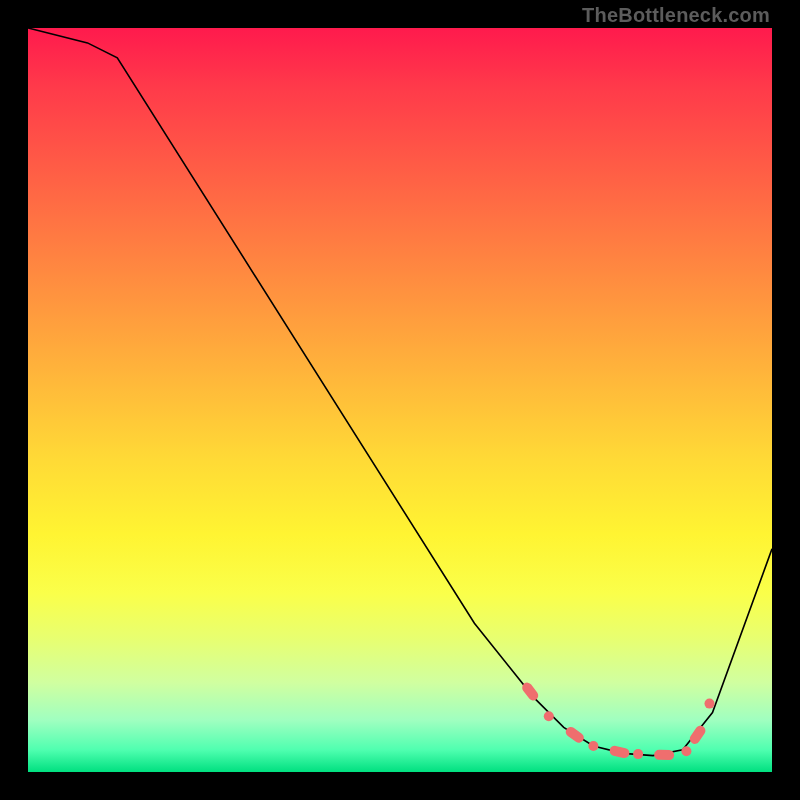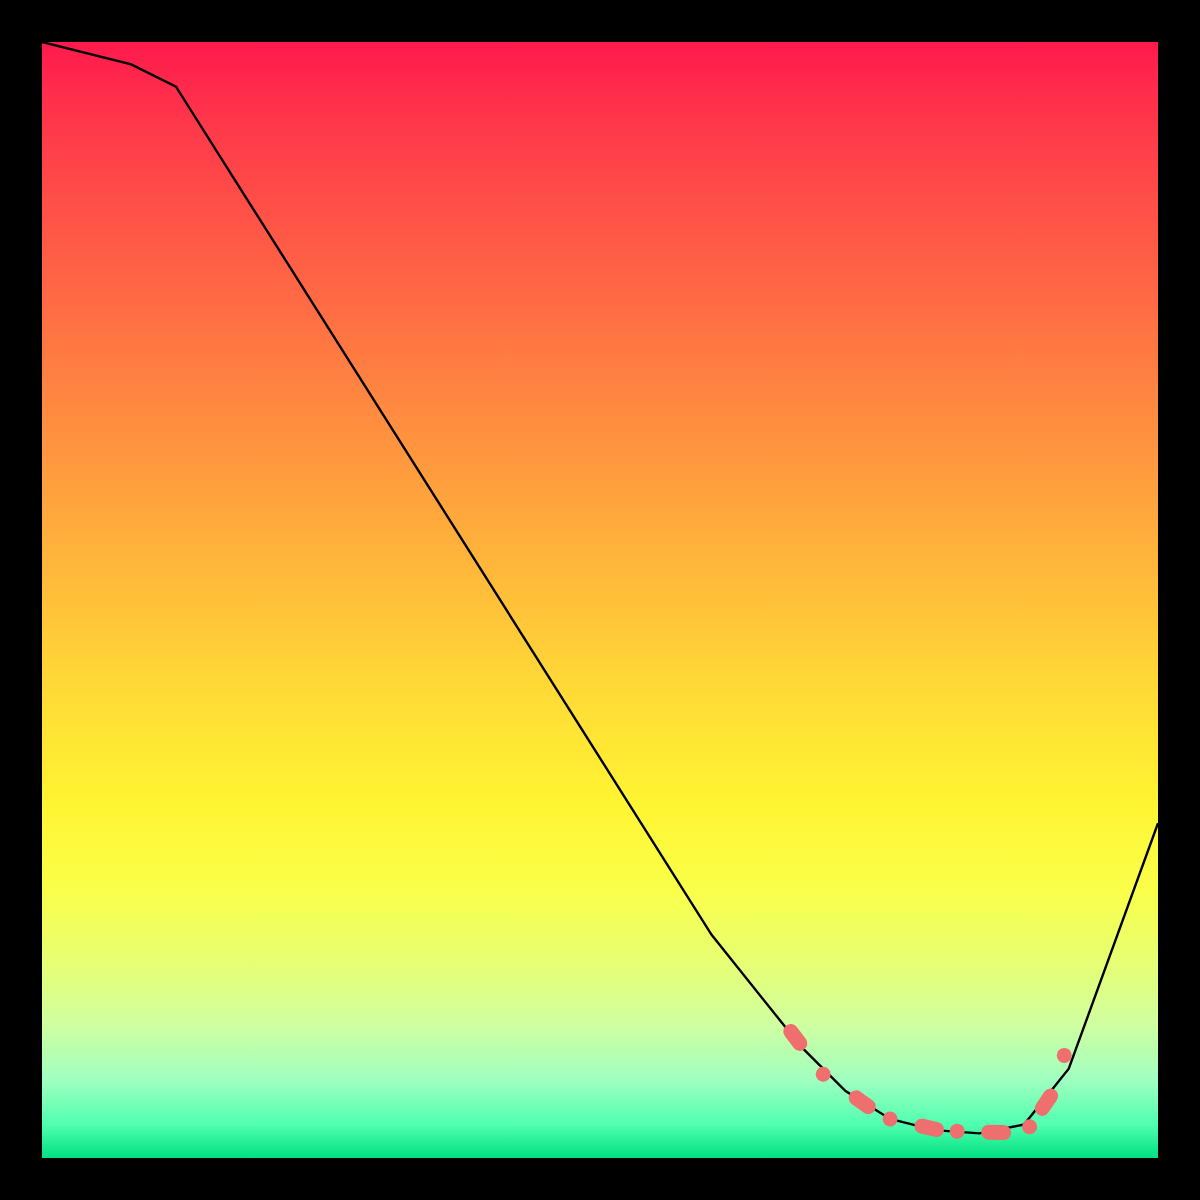--- a/index.html
+++ b/index.html
@@ -58,20 +58,21 @@
     fill: #ef6e6e;
   }
   .flat-marker {
     fill: #ef6e6e;
   }
 </style>
 </head>
 <body>
 
 <div class="canvas">
+  <div class="watermark">TheBottleneck.com</div>
 
   <div class="plot-area">
     <svg class="curve" viewBox="0 0 744 744" preserveAspectRatio="none">
       <path id="curve-path" class="curve-line" d="M0.0 0.0 L59.5 14.9 L89.3 29.8 L446.4 595.2 L505.9 669.6 L535.7 699.4 L565.4 718.0 L595.2 725.4 L625.0 727.6 L654.7 721.7 L684.5 684.5 L744.0 520.8"></path>
       <g id="markers-group">
           <rect x="492.2" y="658.6" width="20" height="10" rx="5" ry="5" class="flat-marker" transform="rotate(52.9 502.2 663.6)"></rect>
           <circle cx="520.8" cy="688.2" r="5" class="marker"></circle>
           <rect x="536.8" y="701.8" width="20" height="10" rx="5" ry="5" class="flat-marker" transform="rotate(35.5 546.8 706.8)"></rect>
           <circle cx="565.4" cy="718.0" r="5" class="marker"></circle>
           <rect x="581.5" y="718.9" width="20" height="10" rx="5" ry="5" class="flat-marker" transform="rotate(12.9 591.5 723.9)"></rect>

